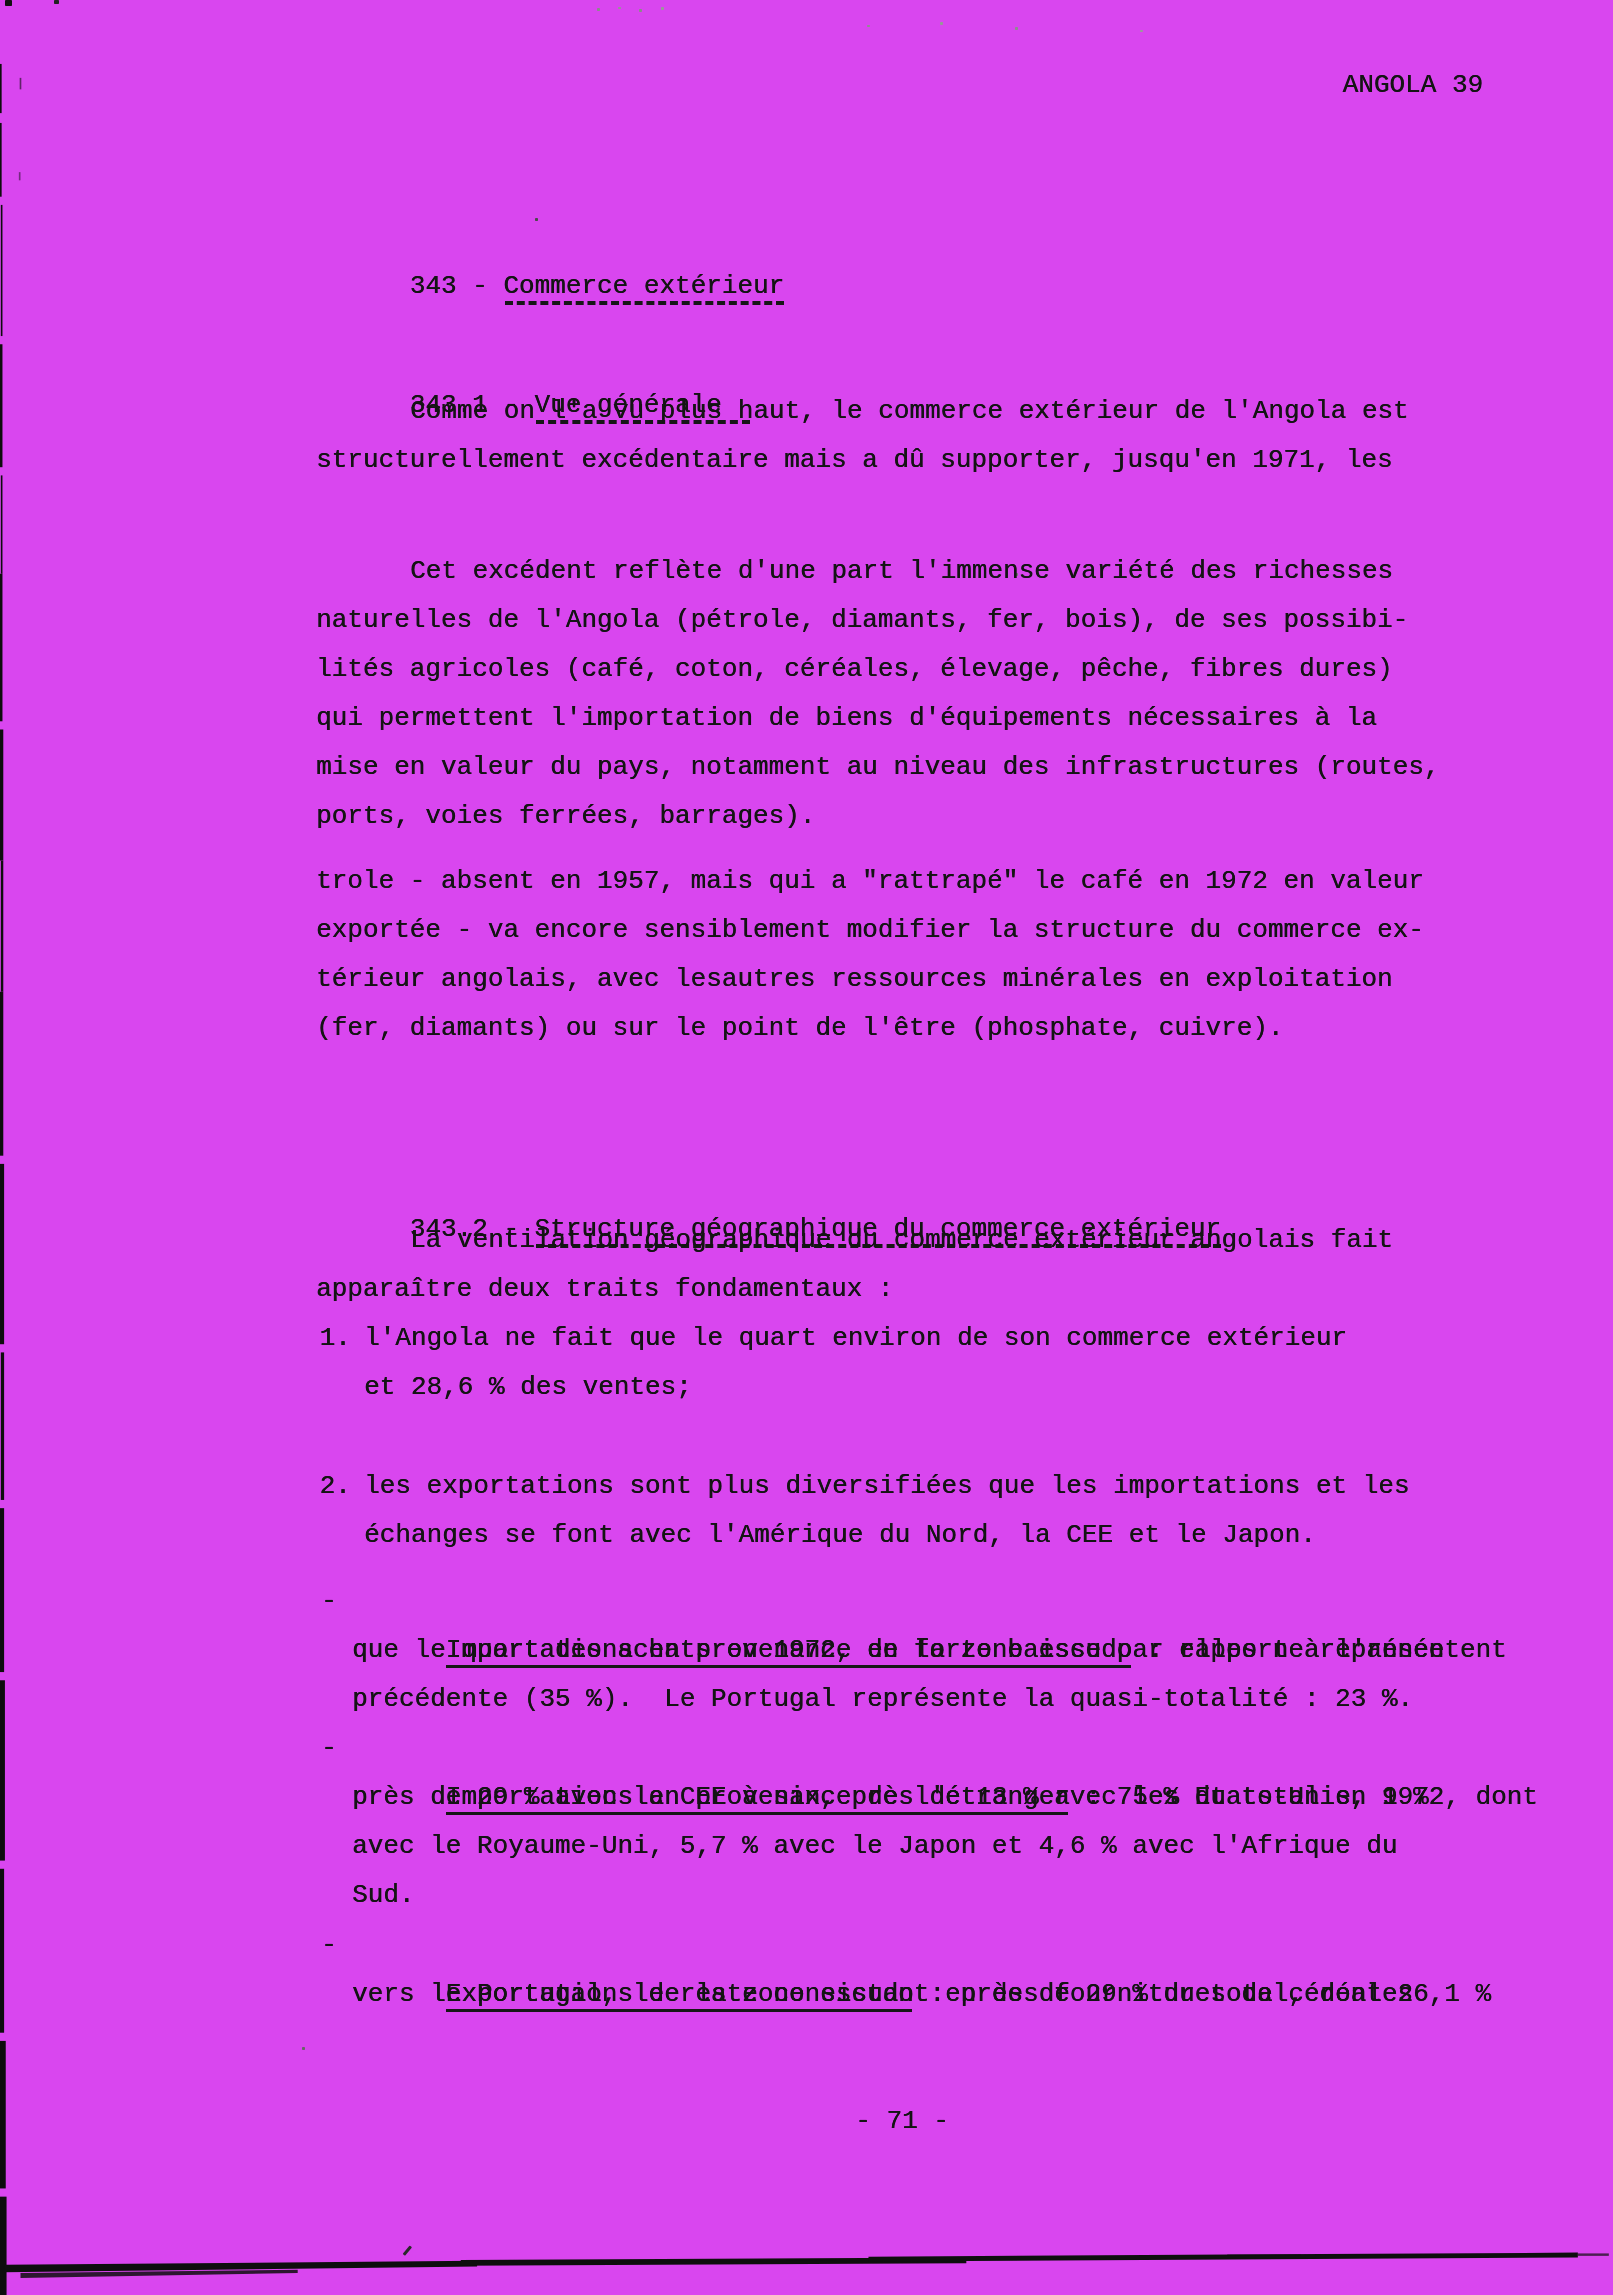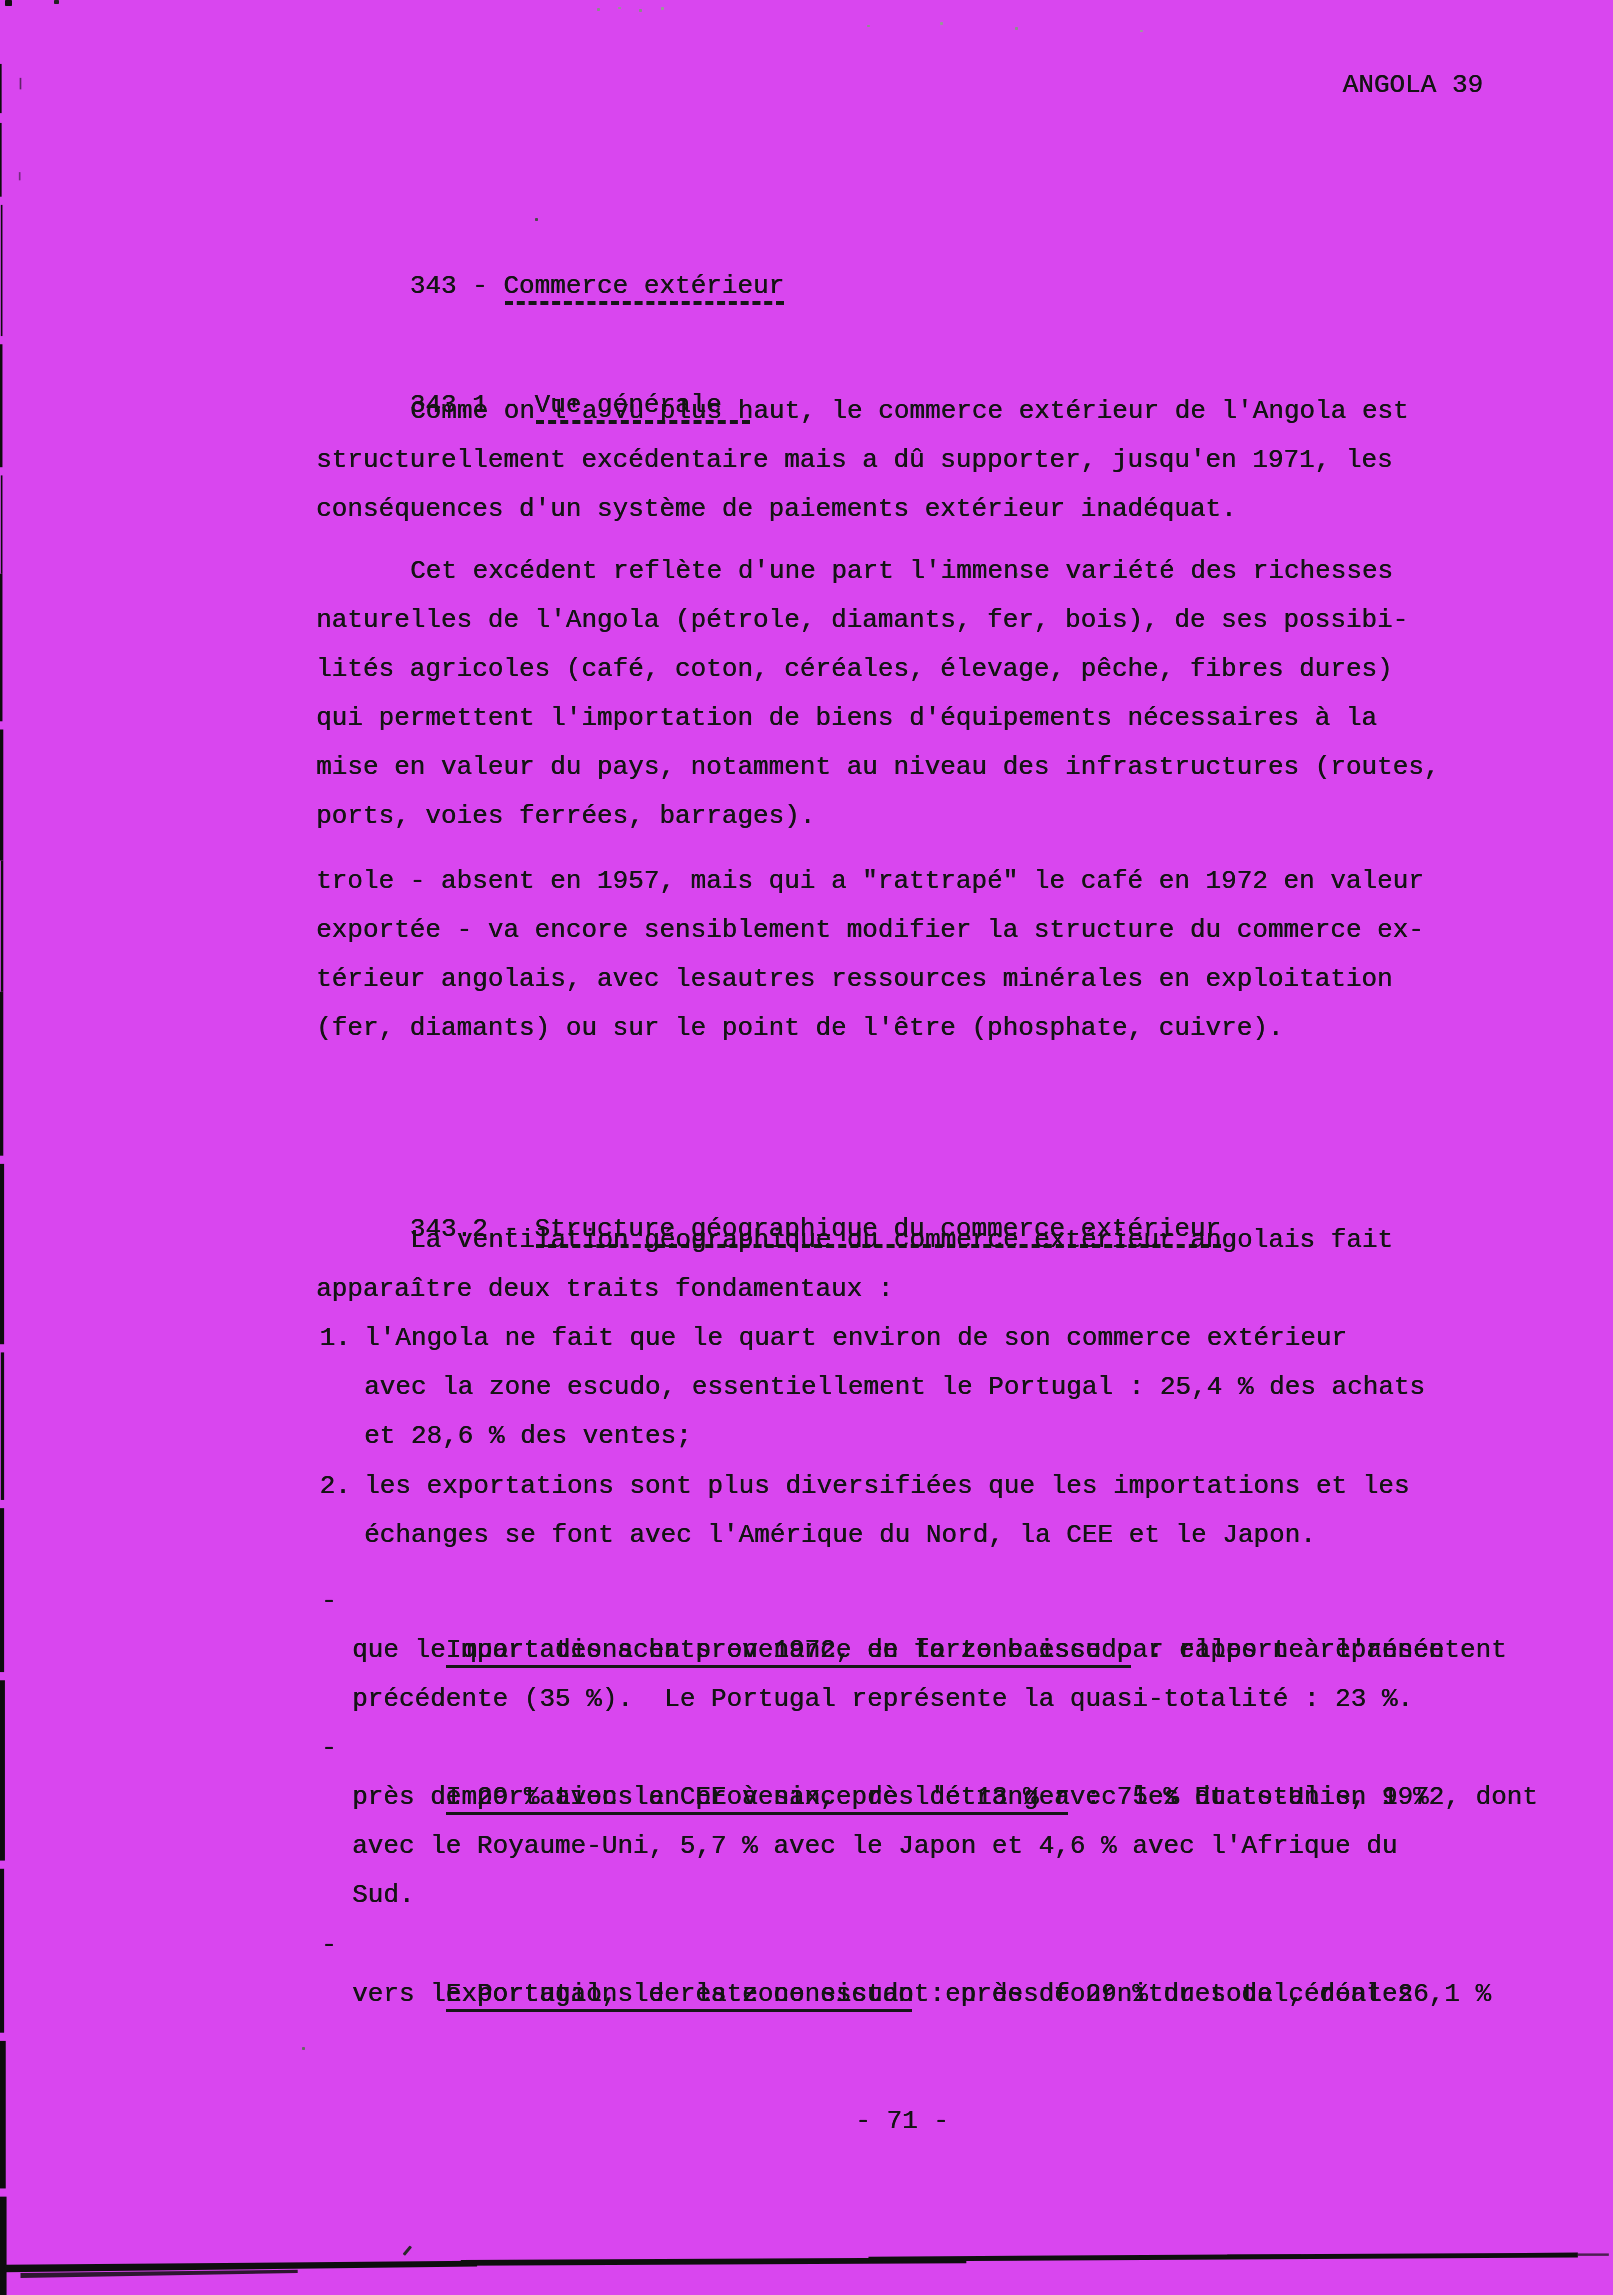--- a/index.html
+++ b/index.html
@@ -96,21 +96,20 @@
 
   <div class="block" style="top:332px;">
     <div class="line">
       <span>343.1 - </span><span class="u-dash ext">Vue générale</span>
     </div>
   </div>
 
   <div class="block" style="top:387px;">
     <div class="line indent">Comme on l'a vu plus haut, le commerce extérieur de l'Angola est</div>
     <div class="line">structurellement excédentaire mais a dû supporter, jusqu'en 1971, les</div>
-    <div class="line">conséquences d'un système de paiements extérieur inadéquat.</div>
   </div>
 
   <div class="block" style="top:547px;">
     <div class="line indent">Cet excédent reflète d'une part l'immense variété des richesses</div>
     <div class="line">naturelles de l'Angola (pétrole, diamants, fer, bois), de ses possibi-</div>
     <div class="line">lités agricoles (café, coton, céréales, élevage, pêche, fibres dures)</div>
     <div class="line">qui permettent l'importation de biens d'équipements nécessaires à la</div>
     <div class="line">mise en valeur du pays, notamment au niveau des infrastructures (routes,</div>
     <div class="line">ports, voies ferrées, barrages).</div>
   </div>
@@ -129,21 +128,20 @@
   </div>
 
   <div class="block" style="top:1216px;">
     <div class="line indent">La ventilation géographique du commerce extérieur angolais fait</div>
     <div class="line">apparaître deux traits fondamentaux :</div>
   </div>
 
   <div class="item num" style="top:1314px;">
     <span class="marker">1.</span>
     <div class="line">l'Angola ne fait que le quart environ de son commerce extérieur</div>
-    <div class="line">avec la zone escudo, essentiellement le Portugal : 25,4 % des achats</div>
     <div class="line">et 28,6 % des ventes;</div>
   </div>
 
   <div class="item num" style="top:1462px;">
     <span class="marker">2.</span>
     <div class="line">les exportations sont plus diversifiées que les importations et les</div>
     <div class="line">échanges se font avec l'Amérique du Nord, la CEE et le Japon.</div>
   </div>
 
   <div class="item dash" style="top:1577px;">

